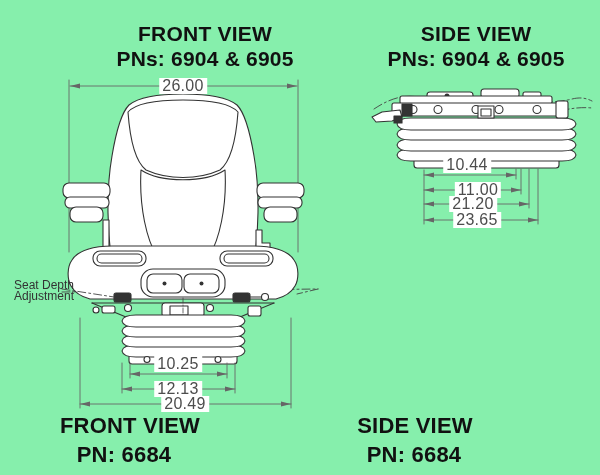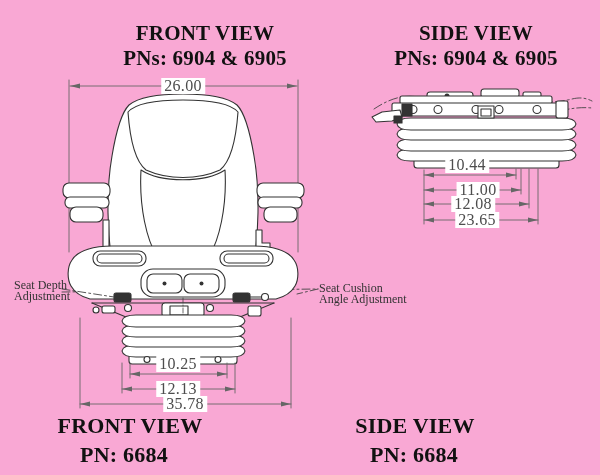--- a/index.html
+++ b/index.html
@@ -1,17 +1,17 @@
 <!DOCTYPE html>
 <html><head>
 <meta charset="utf-8">
 <style>
   html,body{margin:0;padding:0;background:#fff;}
-  .stage{position:relative;width:600px;height:475px;background:#f9a8d4;
-         font-family:Liberation Serif, serif;overflow:hidden;}
+  .stage{position:relative;width:600px;height:475px;background:#86efac;
+         font-family:Liberation Sans, sans-serif;overflow:hidden;}
   .stage svg{position:absolute;left:0;top:0;}
   .vtitle{position:absolute;transform:translateX(-50%);font-weight:bold;
           font-size:21px;color:#111;white-space:nowrap;letter-spacing:.2px;line-height:1.1;}
   .vtitle.big{font-size:22px;}
   .dim{position:absolute;transform:translate(-50%,-50%);font-size:16px;color:#4d4d4d;
        background:#fff;padding:0 3px;white-space:nowrap;line-height:1;letter-spacing:.3px;}
   .callout{position:absolute;font-size:12px;color:#333;line-height:11px;white-space:nowrap;}
   .callout span{display:block;}
 </style>
 </head>
@@ -182,29 +182,25 @@
 
   <span class="vtitle big" style="left:130px;top:414px">FRONT VIEW</span>
   <span class="vtitle big" style="left:124px;top:443px">PN: 6684</span>
 
   <span class="vtitle big" style="left:415px;top:414px">SIDE VIEW</span>
   <span class="vtitle big" style="left:414px;top:443px">PN: 6684</span>
 
   <span class="dim" style="left:183px;top:86px">26.00</span>
   <span class="dim" style="left:178px;top:364px">10.25</span>
   <span class="dim" style="left:178px;top:389px">12.13</span>
-  <span class="dim" style="left:185px;top:404px">35.78</span>
+  <span class="dim" style="left:185px;top:404px">20.49</span>
 
   <span class="dim" style="left:467px;top:165px">10.44</span>
   <span class="dim" style="left:478px;top:190px">11.00</span>
-  <span class="dim" style="left:473px;top:204px">12.08</span>
+  <span class="dim" style="left:473px;top:204px">21.20</span>
   <span class="dim" style="left:477px;top:220px">23.65</span>
 
   <div class="callout" style="left:14px;top:280px">
     <span>Seat Depth</span>
     <span>Adjustment</span>
   </div>
-  <div class="callout" style="left:319px;top:283px">
-    <span>Seat Cushion</span>
-    <span>Angle Adjustment</span>
-  </div>
 
 </div>
 
 </body></html>

